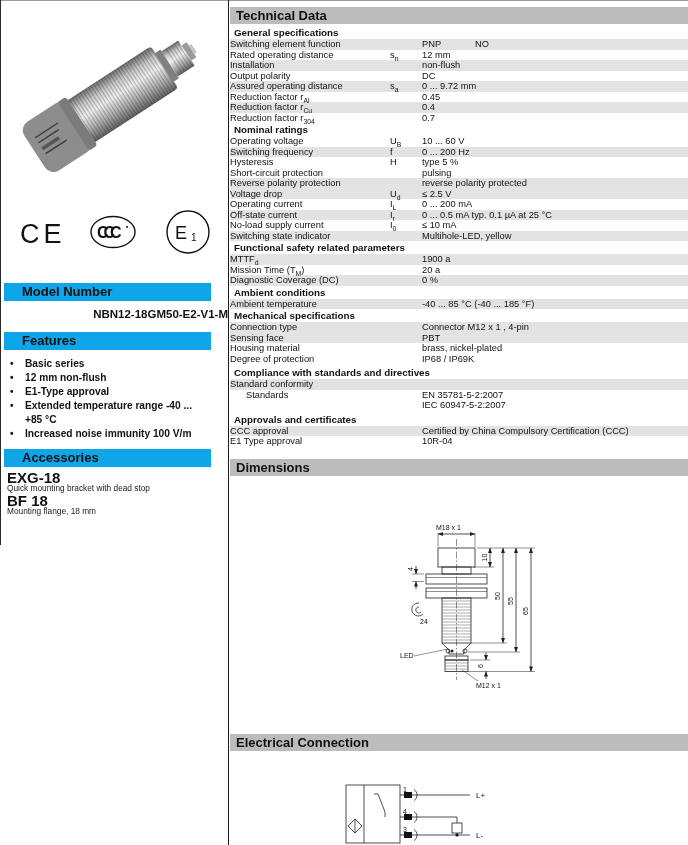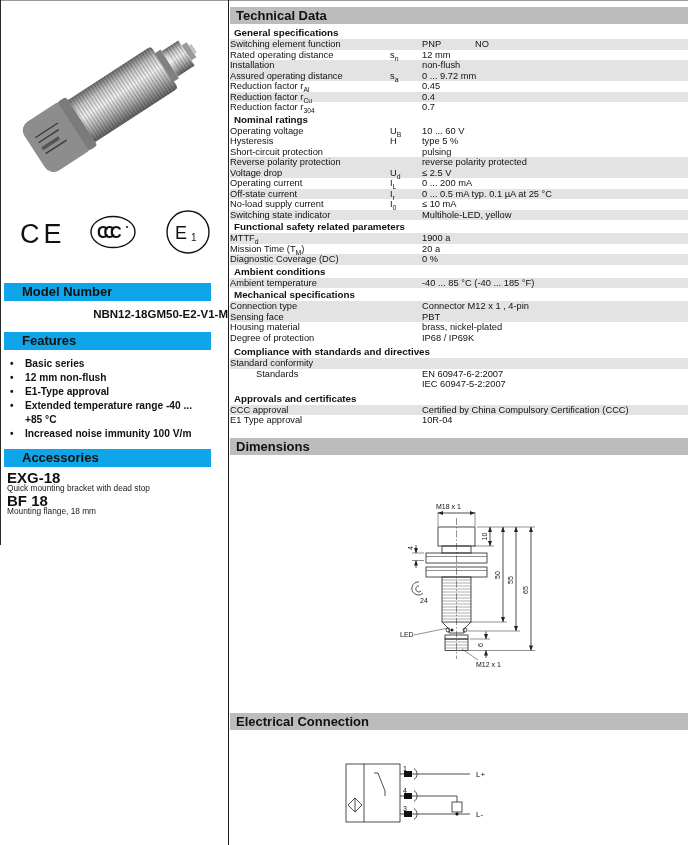--- a/index.html
+++ b/index.html
@@ -152,20 +152,25 @@
         <div class="spec-row">
           <div class="c-label">Rated operating distance</div>
           <div class="c-sym">s<sub>n</sub></div>
           <div class="c-val">12 mm</div>
         </div>
         <div class="spec-row shaded">
           <div class="c-label">Installation</div>
           <div class="c-sym"></div>
           <div class="c-val">non-flush</div>
         </div>
+        <div class="spec-row">
+          <div class="c-label">Output polarity</div>
+          <div class="c-sym"></div>
+          <div class="c-val">DC</div>
+        </div>
         <div class="spec-row shaded">
           <div class="c-label">Assured operating distance</div>
           <div class="c-sym">s<sub>a</sub></div>
           <div class="c-val">0 ... 9.72 mm</div>
         </div>
         <div class="spec-row">
           <div class="c-label">Reduction factor r<sub>Al</sub></div>
           <div class="c-sym"></div>
           <div class="c-val">0.45</div>
         </div>
@@ -178,20 +183,25 @@
           <div class="c-label">Reduction factor r<sub>304</sub></div>
           <div class="c-sym"></div>
           <div class="c-val">0.7</div>
         </div>
         <div class="spec-section-header">Nominal ratings</div>
         <div class="spec-row">
           <div class="c-label">Operating voltage</div>
           <div class="c-sym">U<sub>B</sub></div>
           <div class="c-val">10 ... 60 V</div>
         </div>
+        <div class="spec-row shaded">
+          <div class="c-label">Switching frequency</div>
+          <div class="c-sym">f</div>
+          <div class="c-val">0 ... 200 Hz</div>
+        </div>
         <div class="spec-row">
           <div class="c-label">Hysteresis</div>
           <div class="c-sym">H</div>
           <div class="c-val">type 5 %</div>
         </div>
         <div class="spec-row">
           <div class="c-label">Short-circuit protection</div>
           <div class="c-sym"></div>
           <div class="c-val">pulsing</div>
         </div>
@@ -268,24 +278,24 @@
           <div class="c-sym"></div>
           <div class="c-val">IP68 / IP69K</div>
         </div>
         <div class="spec-section-header gap">Compliance with standards and directives</div>
         <div class="spec-row shaded">
           <div class="c-label">Standard conformity</div>
           <div class="c-sym"></div>
           <div class="c-val"></div>
         </div>
         <div class="spec-row">
-          <div class="c-label" style="padding-left: 26px;">Standards</div>
+          <div class="c-label" style="padding-left: 16px;">Standards</div>
           <div class="c-sym"></div>
           <div class="c-val">
-            <div class="val-line">EN 60947-6-2:2007</div>
+            <div class="val-line">EN 35781-5-2:2007</div>
             <div class="val-line">IEC 60947-5-2:2007</div>
           </div>
         </div>
         <div class="spec-section-header gap">Approvals and certificates</div>
         <div class="spec-row shaded">
           <div class="c-label">CCC approval</div>
           <div class="c-sym"></div>
           <div class="c-val">Certified by China Compulsory Certification (CCC)</div>
         </div>
         <div class="spec-row">

